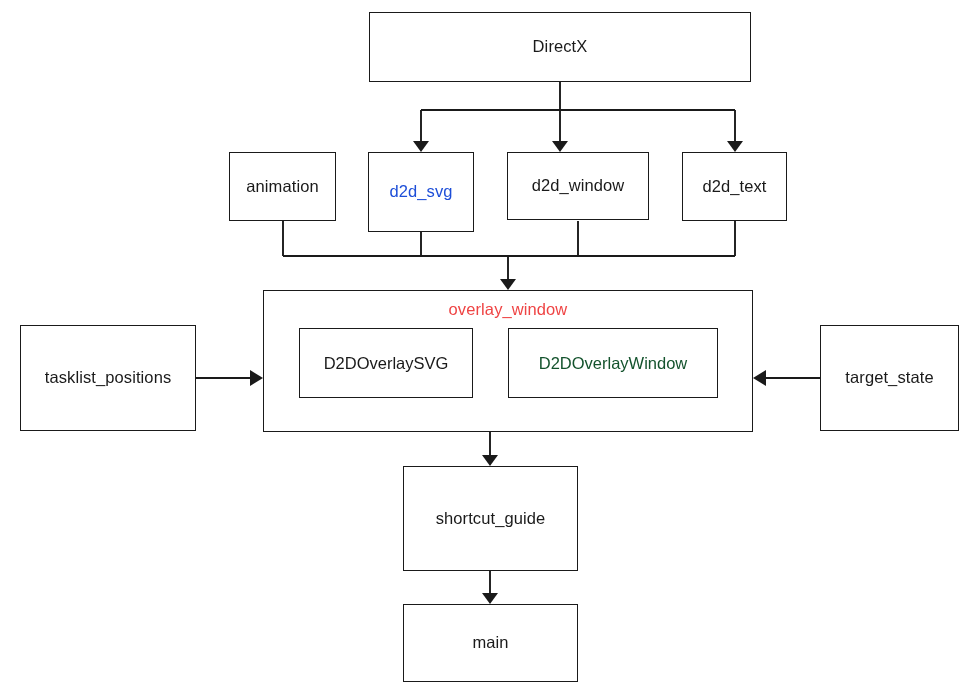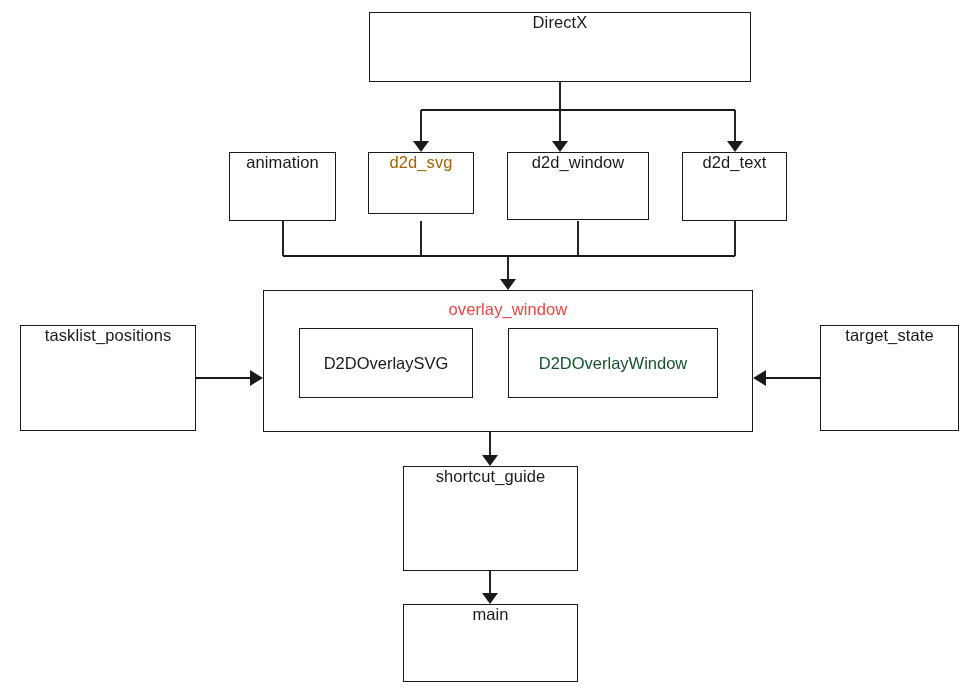--- a/index.html
+++ b/index.html
@@ -15,20 +15,21 @@
     background: #ffffff;
     font-family: "Liberation Sans", sans-serif;
     overflow: hidden;
   }
   .node {
     position: absolute;
     box-sizing: border-box;
     border: 1.6px solid #1a1a1a;
     background: #ffffff;
     display: flex;
+    align-items: center;
     justify-content: center;
     color: #1a1a1a;
     font-size: 16.5px;
     line-height: 1.2;
     letter-spacing: 0.1px;
     white-space: nowrap;
     z-index: 3;
   }
   .group-node {
     display: block;
@@ -126,21 +127,21 @@
   </svg>
 
   <div class="node" style="left: 369px; top: 12px; width: 382px; height: 70px; border-color: rgb(26, 26, 26); color: rgb(26, 26, 26);">
     <span>DirectX</span>
   </div>
 
   <div class="node" style="left: 229px; top: 152px; width: 107px; height: 69px; border-color: rgb(26, 26, 26); color: rgb(26, 26, 26);">
     <span>animation</span>
   </div>
 
-  <div class="node" style="left: 368px; top: 152px; width: 106px; height: 62px; border-color: rgb(26, 26, 26); color: #a16207;">
+  <div class="node" style="left: 368px; top: 152px; width: 106px; height: 80px; border-color: rgb(26, 26, 26); color: #1d4ed8;">
     <span>d2d_svg</span>
   </div>
 
   <div class="node" style="left: 507px; top: 152px; width: 142px; height: 68px; border-color: rgb(26, 26, 26); color: rgb(26, 26, 26);">
     <span>d2d_window</span>
   </div>
 
   <div class="node" style="left: 682px; top: 152px; width: 105px; height: 69px; border-color: rgb(26, 26, 26); color: rgb(26, 26, 26);">
     <span>d2d_text</span>
   </div>

